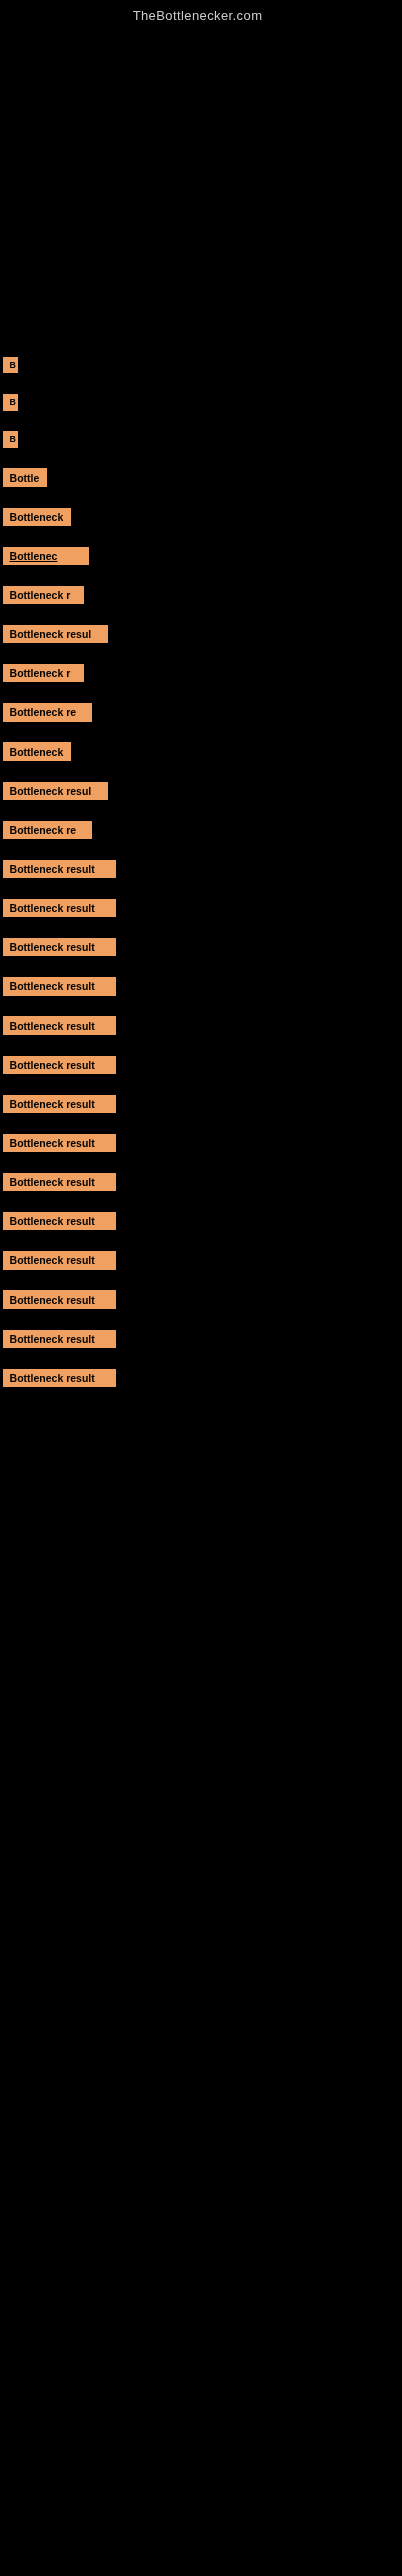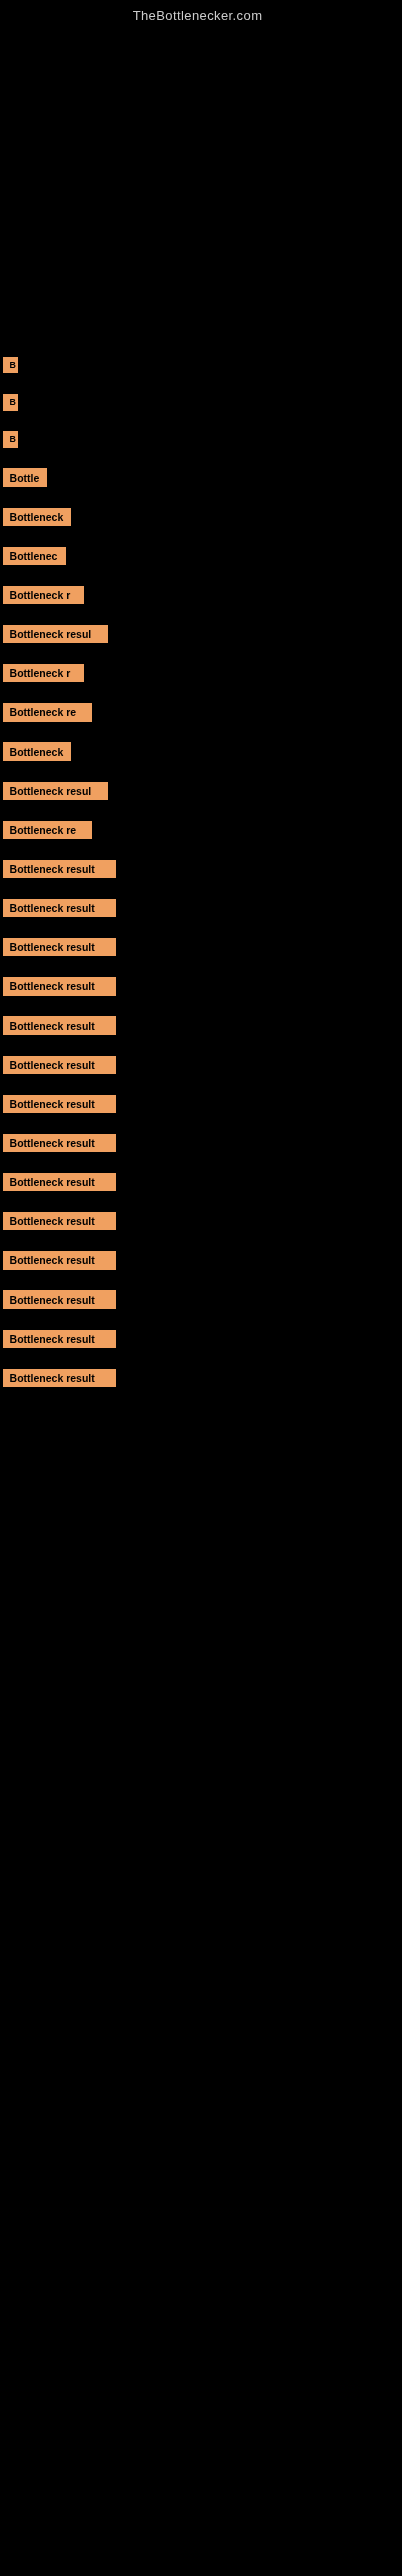--- a/index.html
+++ b/index.html
@@ -57,21 +57,21 @@
       <span class="bottleneck-item" style="width: 14.5px; font-size: 8.9px;">B</span>
     </div>
 
     <div class="result-row">
       <span class="bottleneck-item" style="width: 44px;">Bottle</span>
     </div>
     <div class="result-row">
       <span class="bottleneck-item" style="width: 68px;">Bottleneck</span>
     </div>
     <div class="result-row">
-      <span class="bottleneck-item" style="width: 63px;">Bottlenec</span>
+      <span class="bottleneck-item" style="width: 86px; text-decoration: underline;">Bottlenec</span>
     </div>
     <div class="result-row">
       <span class="bottleneck-item" style="width: 81px;">Bottleneck r</span>
     </div>
     <div class="result-row">
       <span class="bottleneck-item" style="width: 105px;">Bottleneck resul</span>
     </div>
     <div class="result-row">
       <span class="bottleneck-item" style="width: 81px;">Bottleneck r</span>
     </div>

